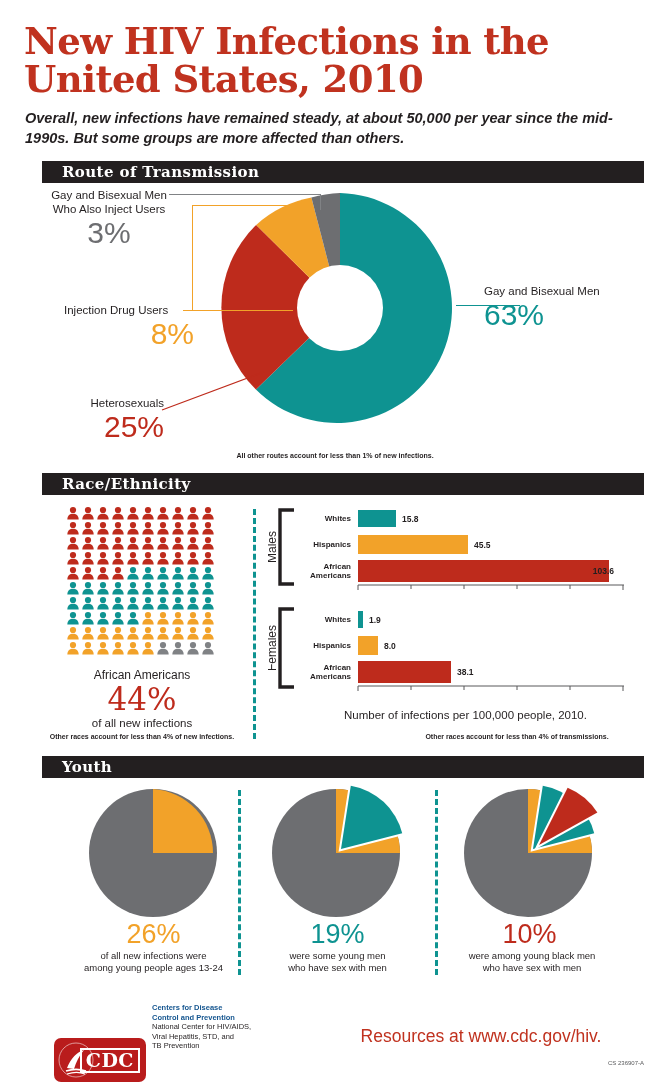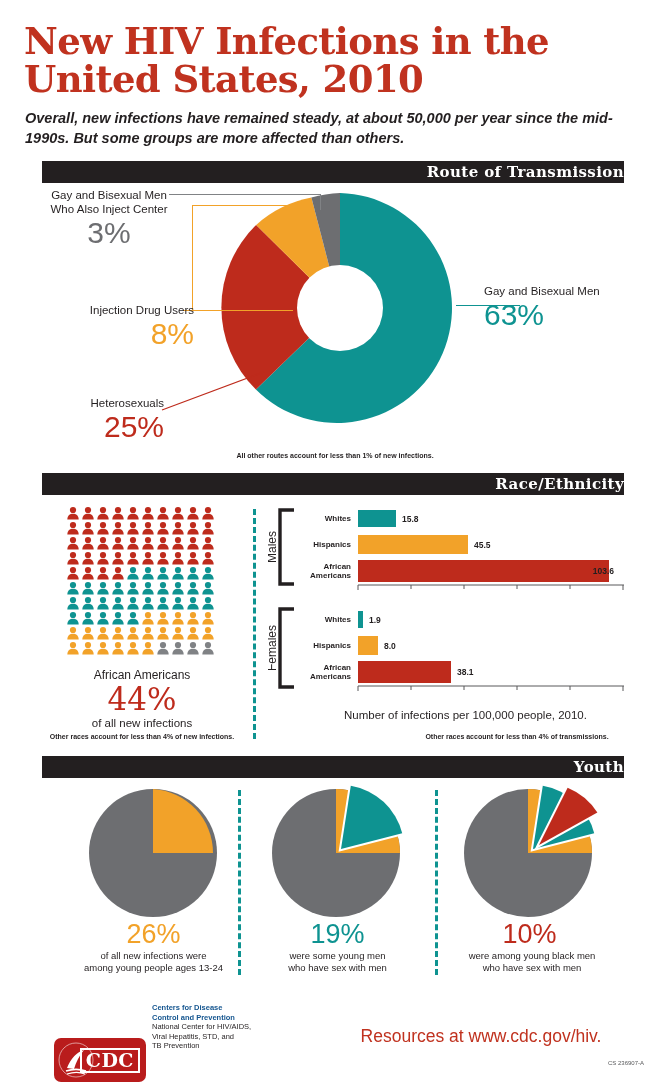--- a/index.html
+++ b/index.html
@@ -17,21 +17,21 @@
   }
   .subtitle{
     position:absolute;left:25px;top:108px;width:612px;
     font-style:italic;font-weight:700;font-size:14.5px;line-height:20px;color:#231f20;
   }
 
   
   .banner{
     position:absolute;left:42px;width:582px;height:22px;background:#231f20;
     color:#ffffff;font-family:"DejaVu Serif", serif;font-weight:700;
-    font-size:15px;line-height:22px;text-align:right;letter-spacing:.4px;
+    font-size:15px;line-height:22px;text-align:left;letter-spacing:.4px;padding-left:20px;
   }
 
   
   .abs{position:absolute;}
   .ctr{text-align:center;}
   .note{font-size:7px;font-weight:700;color:#231f20;}
 
   
   .lead{font-size:11.5px;line-height:14px;color:#231f20;}
   .bigpct{font-size:30px;line-height:32px;font-weight:400;}
@@ -110,27 +110,27 @@
     <circle cx="125" cy="125" r="43" fill="#ffffff"></circle>
   </svg>
 
   <div class="conn conn-teal" style="left:456px;top:305px;width:64px;height:1.4px;"></div>
   <div class="abs lead" style="left:484px;top:284px;width:170px;">Gay and Bisexual Men</div>
   <div class="abs bigpct teal" style="left:484px;top:299px;width:170px;">63%</div>
 
   <div class="conn conn-gray" style="left:169px;top:194px;width:152px;height:1.2px;"></div>
   <div class="conn conn-gray" style="left:320px;top:194px;width:1.2px;height:16px;"></div>
   <div class="abs lead ctr" style="left:48px;top:188px;width:122px;">Gay and Bisexual Men</div>
-  <div class="abs lead ctr" style="left:48px;top:202px;width:122px;">Who Also Inject Center</div>
+  <div class="abs lead ctr" style="left:48px;top:202px;width:122px;">Who Also Inject Users</div>
   <div class="abs bigpct gray ctr" style="left:48px;top:217px;width:122px;">3%</div>
 
   <div class="conn conn-orange" style="left:183px;top:310px;width:110px;height:1.2px;"></div>
   <div class="conn conn-orange" style="left:192px;top:205px;width:1.2px;height:106px;"></div>
   <div class="conn conn-orange" style="left:192px;top:205px;width:96px;height:1.2px;"></div>
-  <div class="abs lead" style="left:64px;top:303px;width:130px;text-align:right;">Injection Drug Users</div>
+  <div class="abs lead" style="left:64px;top:303px;width:130px;">Injection Drug Users</div>
   <div class="abs bigpct orange" style="left:64px;top:318px;width:130px;text-align:right;">8%</div>
 
   <svg class="abs" style="left:160px;top:370px;" width="110" height="45">
     <line x1="2" y1="40" x2="104" y2="2" stroke="#be2b1c" stroke-width="1.2"></line>
   </svg>
   <div class="abs lead" style="left:58px;top:396px;width:106px;text-align:right;">Heterosexuals</div>
   <div class="abs bigpct red" style="left:58px;top:411px;width:106px;text-align:right;">25%</div>
 
   <div class="abs note ctr" style="left:190px;top:452px;width:290px;">All other routes account for less than 1% of new infections.</div>
 

